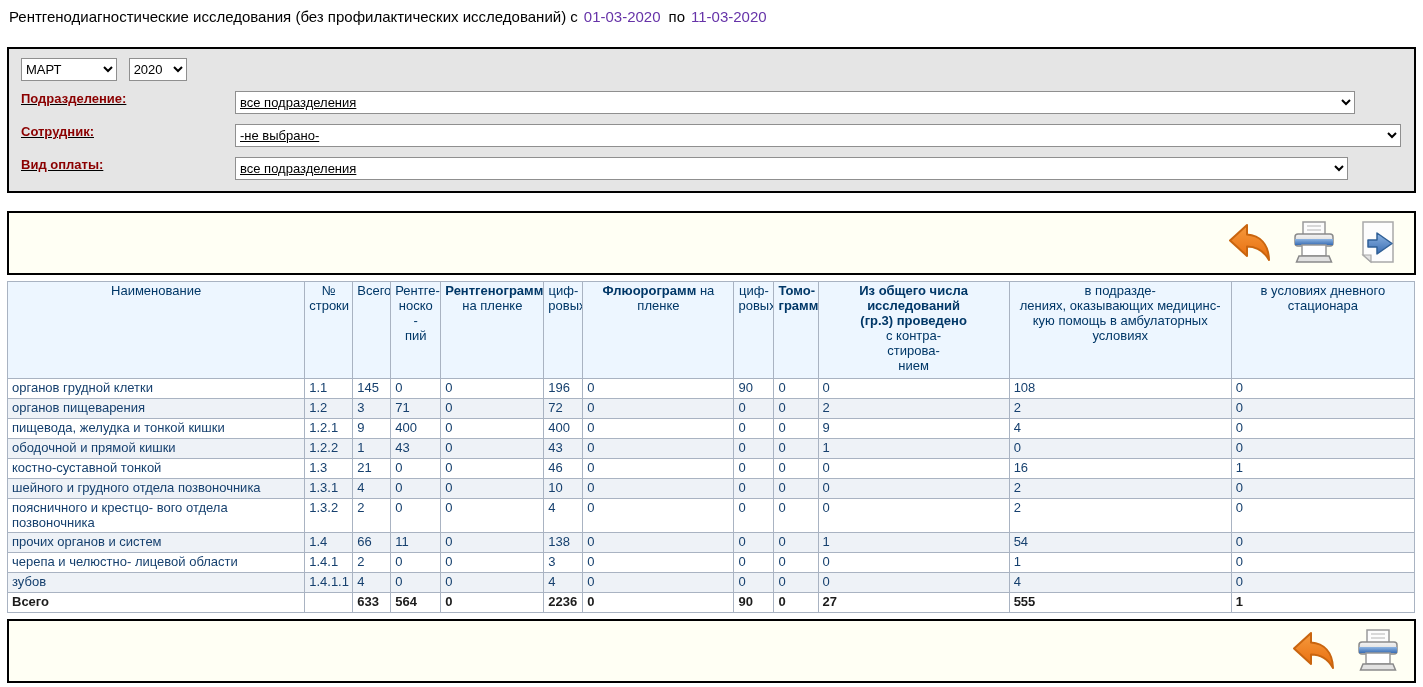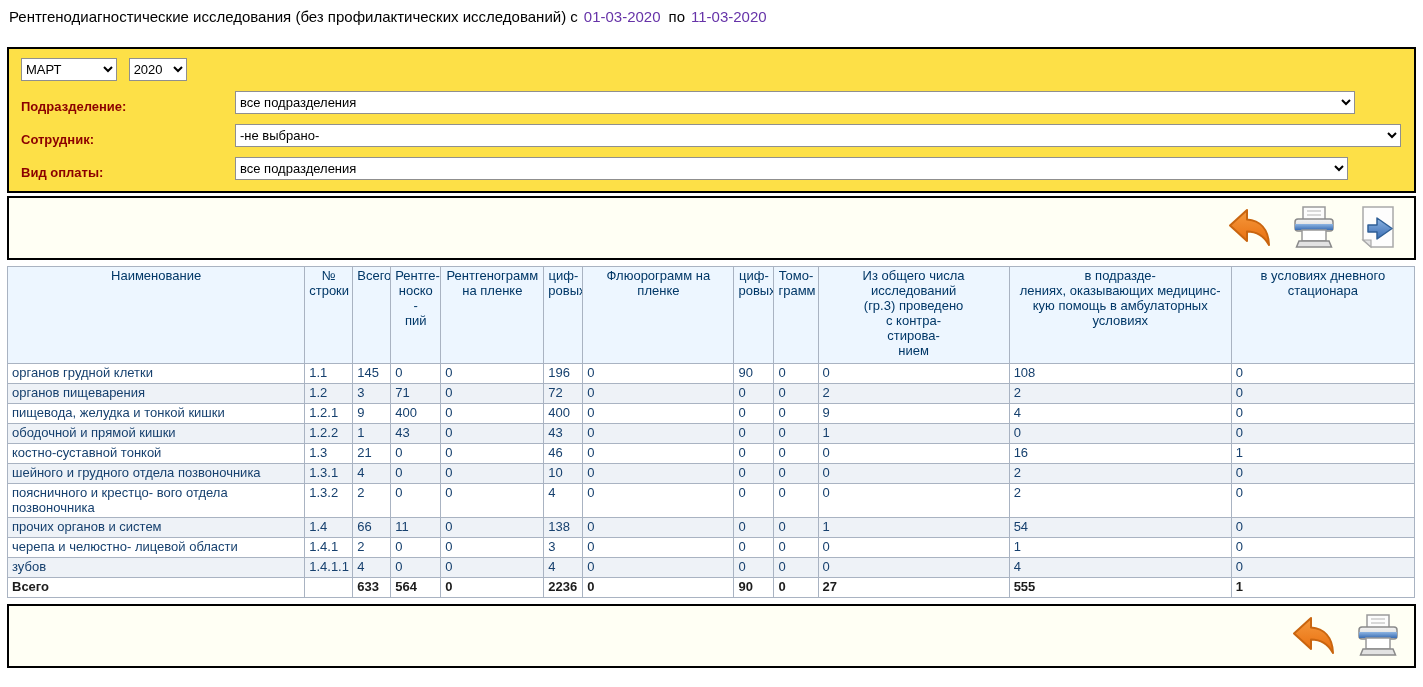--- a/index.html
+++ b/index.html
@@ -13,36 +13,36 @@
   .page { padding: 5px 7px 6px 7px; }
 
   
   .title-line { font-size:15px; margin:3px 2px 22px 2px; color:#000; }
   .date-link { color:#6633a8; margin:0 6px; text-decoration:none; cursor:pointer; }
   .title-sep { margin-left:2px; }
 
   
   .filter-panel {
     border:2px solid #000;
-    background:#fde047;
+    background:#e5e5e5;
     padding:7px 10px 9px 10px;
-    margin-bottom:3px;
+    margin-bottom:18px;
   }
   .month-year-row { margin:2px 0 10px 2px; }
   select {
     font-family: "Liberation Sans", "DejaVu Sans", sans-serif;
     font-size:13px;
     height:23px;
     border:1px solid #8f8f8f;
     background:#fff;
     color:#000;
   }
   .month-select { width:96px; margin-right:8px; }
   .year-select { width:58px; }
-  .filter-row { display:flex; align-items:flex-end; margin:9px 0 10px 2px; }
+  .filter-row { display:flex; align-items:flex-start; margin:9px 0 10px 2px;text-decoration:underline; }
   .filter-row:last-child { margin-bottom:2px; }
   .filter-label { width:214px; color:#8b0000; font-weight:bold; }
   .sel-division { width:1120px; }
   .sel-employee { width:1166px; }
   .sel-payment  { width:1113px; }
 
   
   .toolbar {
     border:2px solid #000;
     background:#fffff4;
@@ -72,21 +72,21 @@
   table.report th {
     background:#edf6ff;
     color:#003767;
     font-weight:normal;
     text-align:center;
     vertical-align:top;
     white-space:pre-line;
     height:97px;
     font-size:13px;
   }
-  table.report th b { font-weight:normal; }
+  table.report th b { font-weight:bold; }
   table.report td {
     color:#16406e;
     text-align:left;
     vertical-align:top;
     height:20px;
     font-size:13px;
   }
   table.report tbody tr:nth-child(even) td { background:#eef2f7; }
   table.report tbody tr:nth-child(odd)  td { background:#ffffff; }
   table.report tr.total td {

